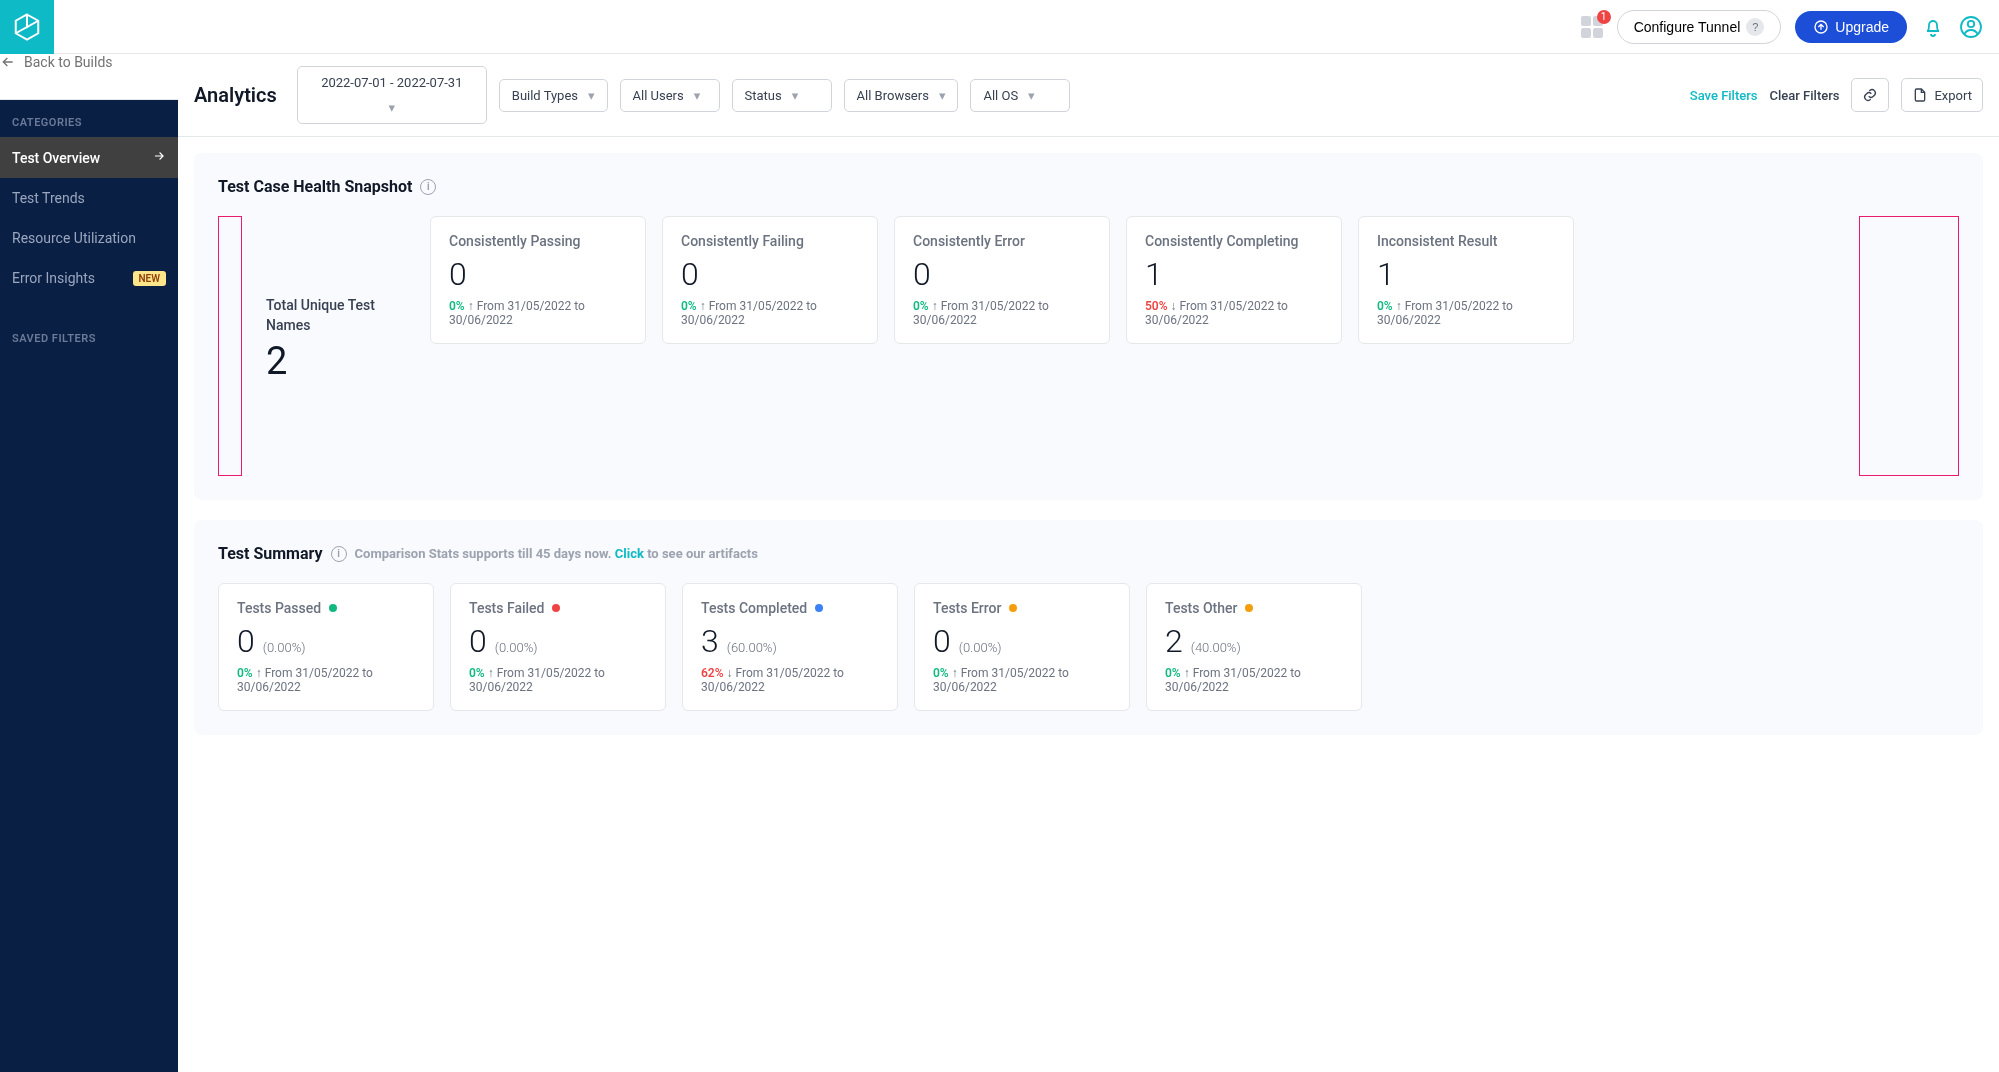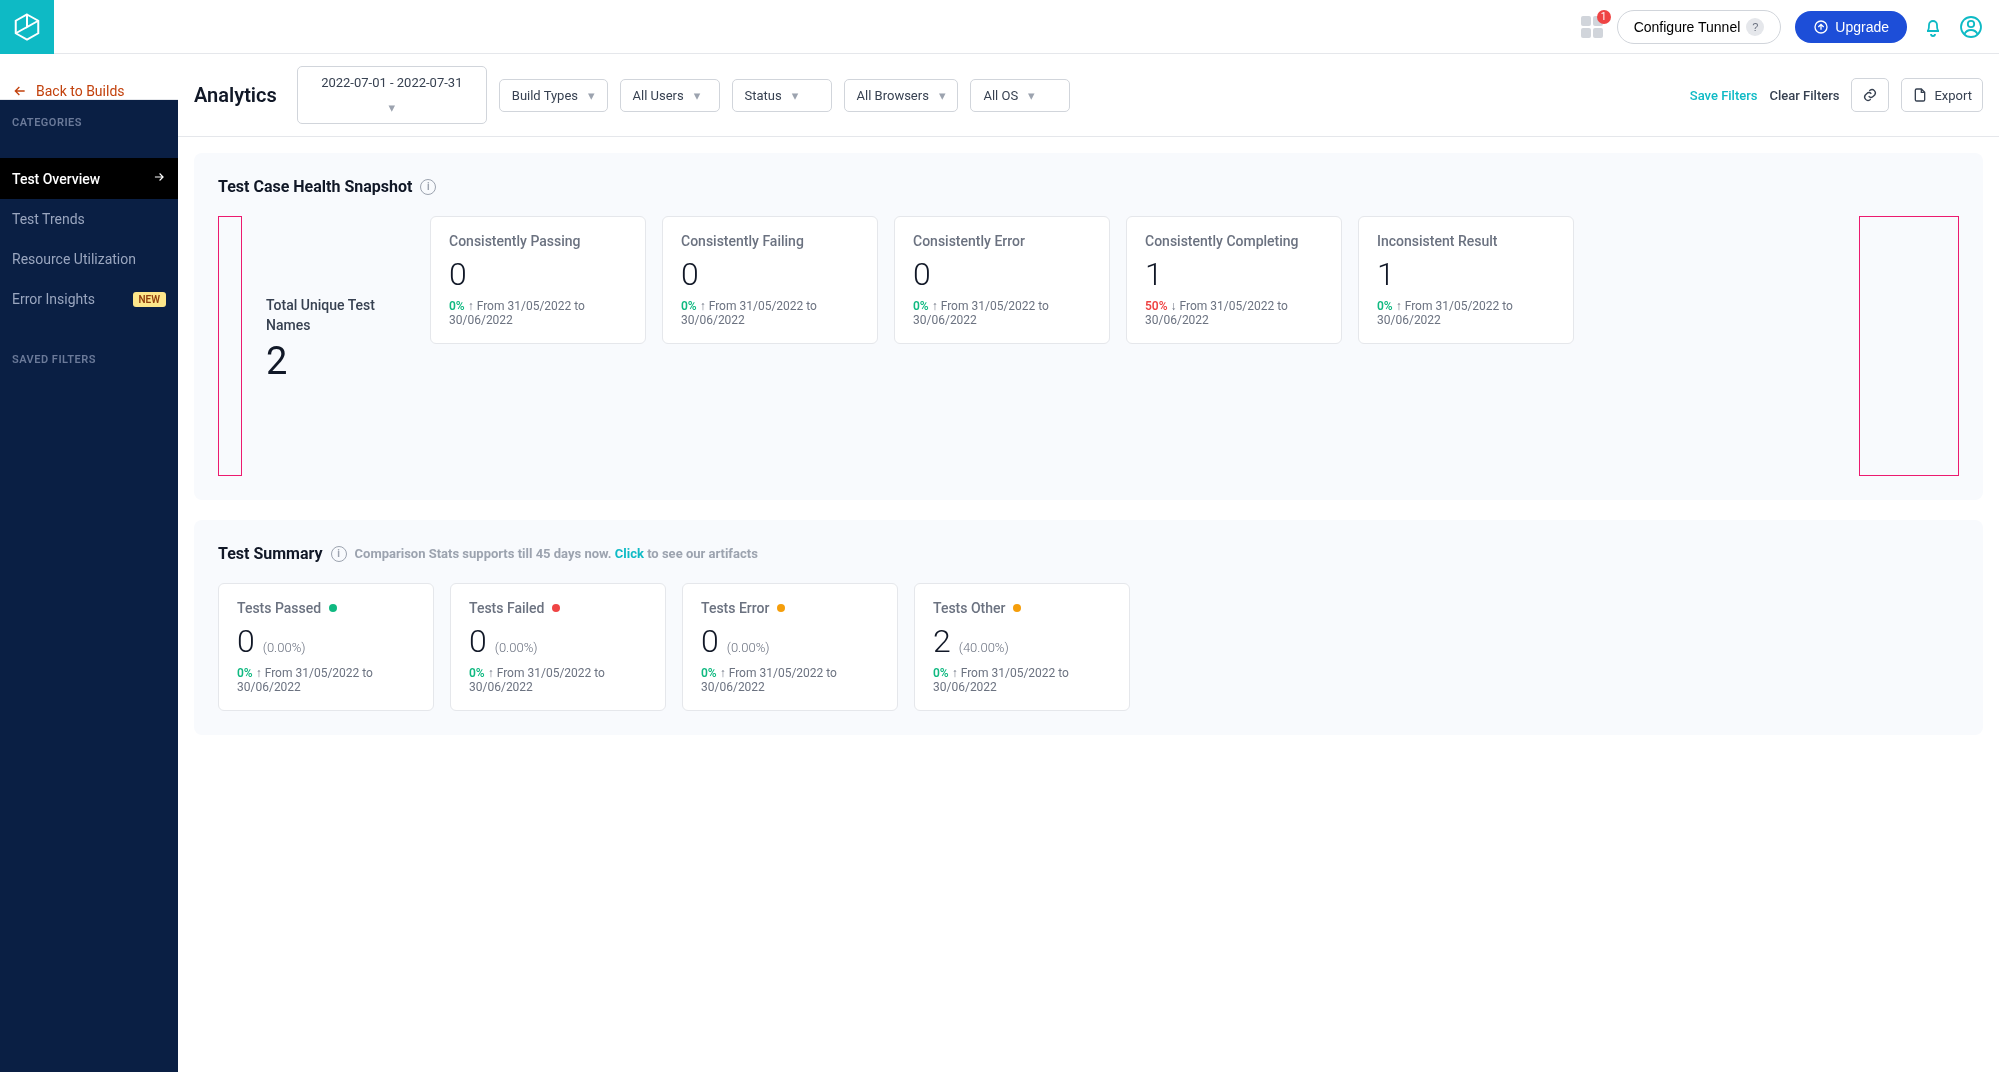--- a/index.html
+++ b/index.html
@@ -81,25 +81,25 @@
     width: 178px;
     background: #0A1F44;
     color: #9aa6bf;
     flex-shrink: 0;
     display: flex;
     flex-direction: column;
   }
   .back-to-builds {
     height: 46px;
     background: #fff;
-    color: #c2410c;
-    display: flex;
-    align-items: flex-end;
+    color: #737373;
+    display: flex;
+    align-items: flex-start;
     gap: 8px;
-    padding: 0 12px;
+    padding: 0 0;
     font-size: 14px;
     cursor: pointer;
     border-bottom: 1px solid #e5e7eb;
   }
   .back-to-builds svg { width: 16px; height: 16px; }
   .side-heading {
     font-size: 11px;
     letter-spacing: 0.5px;
     color: #6b7a99;
     padding: 16px 12px 8px;
@@ -108,24 +108,23 @@
   .side-item {
     padding: 12px 12px;
     font-size: 14px;
     color: #9aa6bf;
     display: flex;
     align-items: center;
     justify-content: space-between;
     cursor: pointer;
   }
   .side-item.active {
-    background: #000000;
+    background: #404040;
     color: #fff;
     font-weight: 500;
-    margin-top: 21px;
   }
   .side-item .arrow svg { width: 14px; height: 14px; }
   .side-item .new-badge {
     background: #fde68a;
     color: #92400e;
     font-size: 10px;
     font-weight: 600;
     padding: 2px 6px;
     border-radius: 3px;
   }
@@ -510,20 +509,35 @@
                 <span>0</span>
                   <span class="pct">(0.00%)</span>
               </div>
               <div class="card-delta">
                 <span class="d green">0%</span>
                 <span class="arrw">↑</span>
                 <span>From 31/05/2022 to 30/06/2022</span>
               </div>
             </div>
 
+            <div class="card">
+              <div class="card-title">
+                <span>Tests Completed</span>
+                  <span class="dot blue"></span>
+              </div>
+              <div class="card-value">
+                <span>3</span>
+                  <span class="pct">(60.00%)</span>
+              </div>
+              <div class="card-delta">
+                <span class="d red">62%</span>
+                <span class="arrw">↓</span>
+                <span>From 31/05/2022 to 30/06/2022</span>
+              </div>
+            </div>
 
             <div class="card">
               <div class="card-title">
                 <span>Tests Error</span>
                   <span class="dot orange"></span>
               </div>
               <div class="card-value">
                 <span>0</span>
                   <span class="pct">(0.00%)</span>
               </div>

